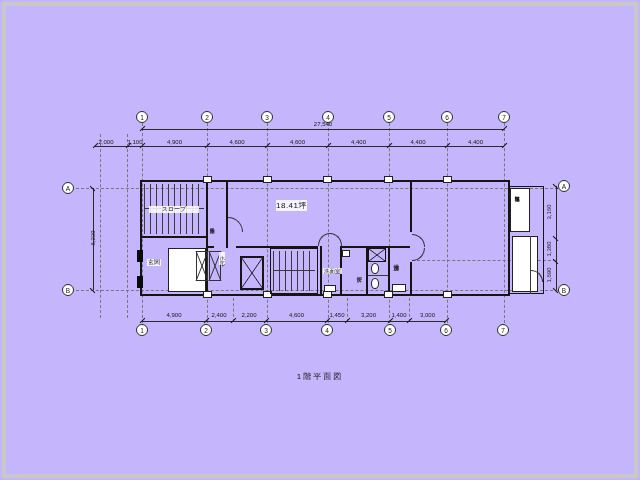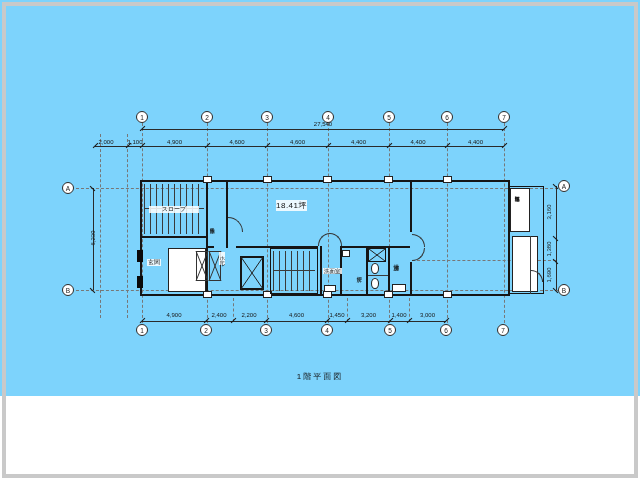--- a/index.html
+++ b/index.html
@@ -1,18 +1,18 @@
 <!DOCTYPE html>
 <html><head>
 <meta charset="utf-8">
 <style>
   *{box-sizing:border-box;margin:0;padding:0}
   html,body{width:640px;height:480px;background:#fff;overflow:hidden;
     font-family:"Liberation Sans","DejaVu Sans",sans-serif;color:#1a1a1a}
-  #canvas{position:relative;width:640px;height:396px;background:#7dd3fc}
+  #canvas{position:relative;width:640px;height:480px;background:#c4b5fd}
   .abs{position:absolute}
   .frame{position:absolute;left:2px;top:2px;width:636px;height:476px;border:4px solid #c9c9c9}
   
   .box{position:absolute;border:1.5px solid #151515;background:transparent}
   .box2{position:absolute;border:2px solid #151515;background:transparent}
   .wh{position:absolute;height:2px;background:#151515}
   .wv{position:absolute;width:2px;background:#151515}
   .thin-h{position:absolute;height:1px;background:#3a3a3a}
   .thin-v{position:absolute;width:1px;background:#3a3a3a}
   

